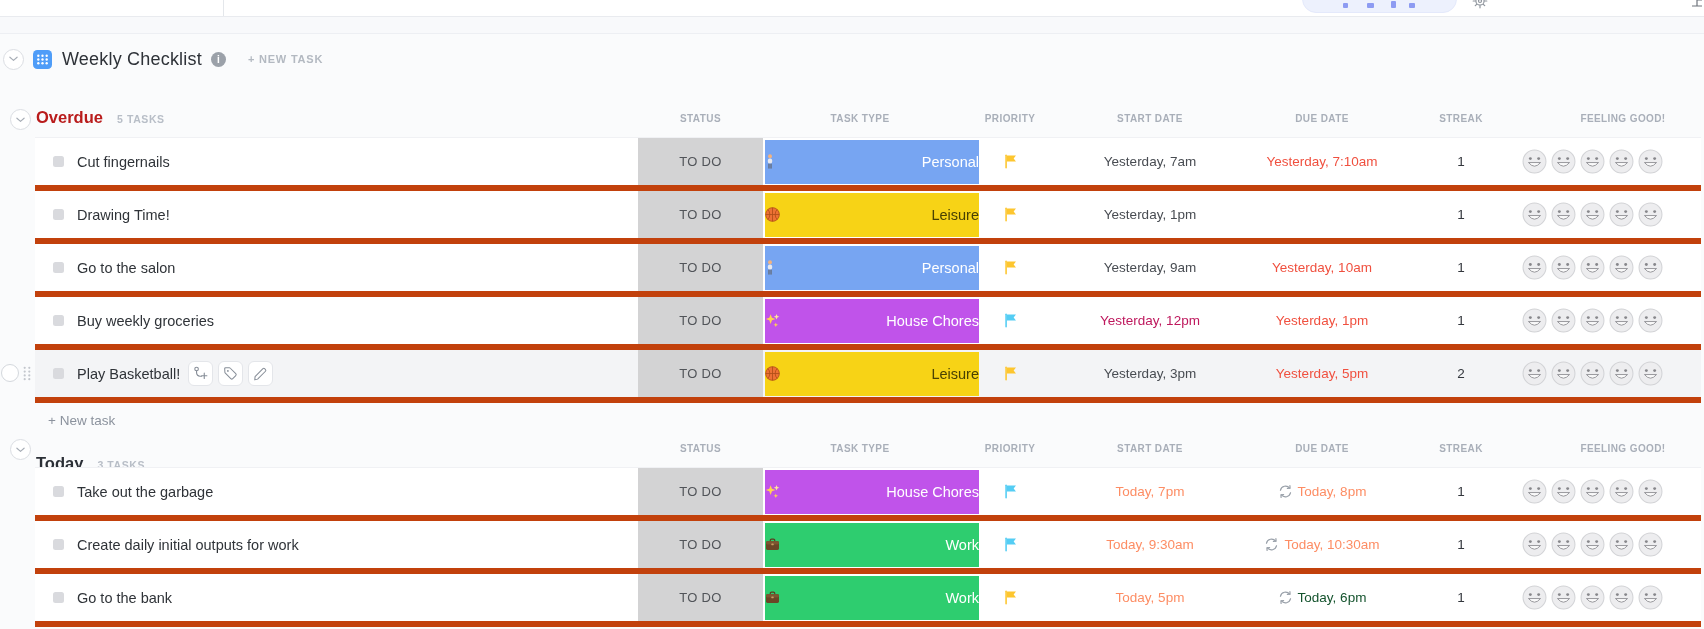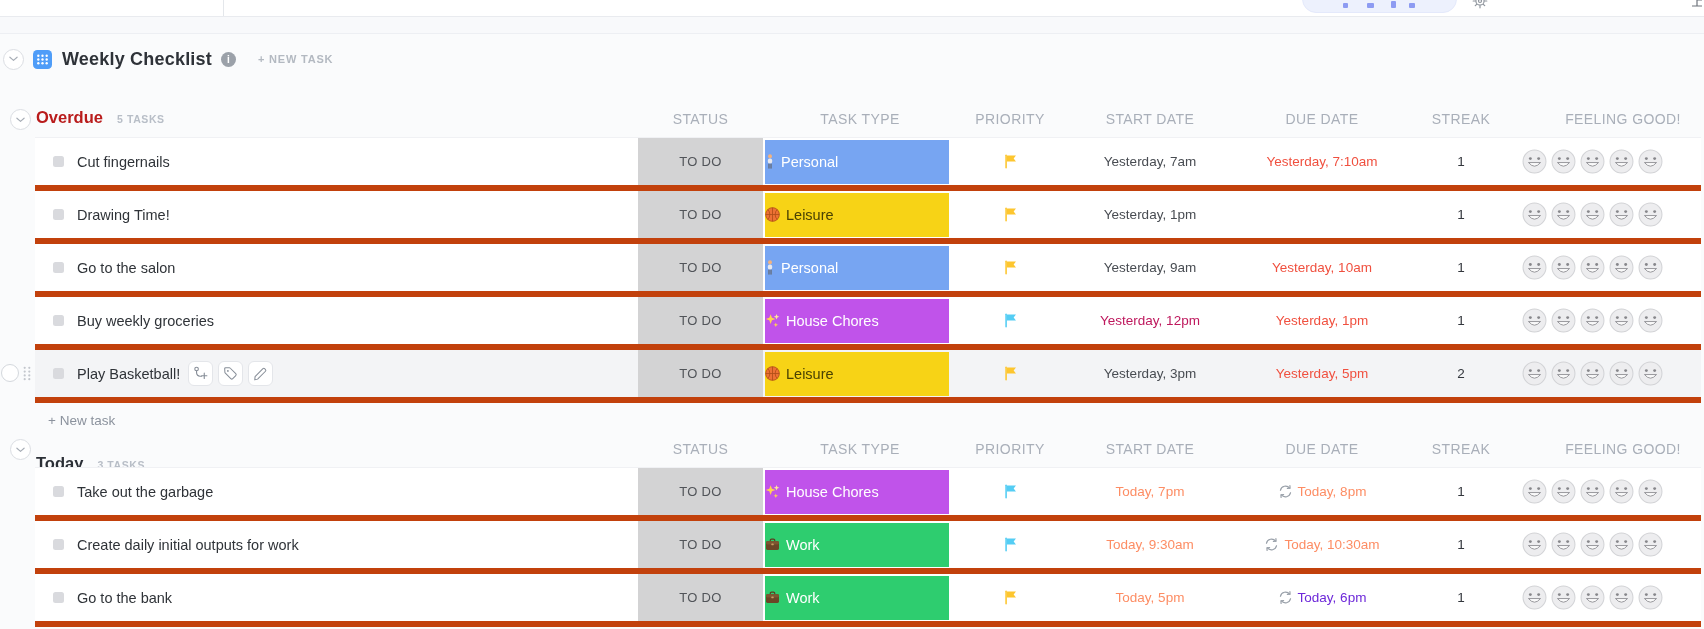--- a/index.html
+++ b/index.html
@@ -15,34 +15,34 @@
   .topbar-gear{position:absolute;left:1472px;top:-7px;width:16px;height:16px;color:#8e949c}
   .topbar-corner{position:absolute;right:1px;top:-1px;width:12px;height:8px;color:#6f747c}
   .subbar{position:absolute;left:0;top:17px;width:100%;height:16px;background:#f8f9fb;border-bottom:1px solid #edeff3;z-index:5}
 
   .content{position:absolute;left:0;top:34px;width:100%;height:595px;background:#fafbfc}
 
   
   .list-header{position:absolute;top:12px;left:3px;height:26px;display:flex;align-items:center;gap:9px}
   .chevron-circle{width:19px;height:19px;border:1px solid #dbdee3;border-radius:50%;background:#fff;
                   display:flex;align-items:center;justify-content:center;color:#a7adb6;flex:0 0 auto}
-  .list-title{font-size:18px;font-weight:700;color:#2e3238;letter-spacing:.2px;margin-left:1px}
+  .list-title{font-size:18px;font-weight:400;color:#2e3238;letter-spacing:.2px;margin-left:1px}
   .info-icon{width:15px;height:15px;border-radius:50%;background:#9ba1a9;color:#fff;font-size:10px;font-weight:700;
              display:flex;align-items:center;justify-content:center;font-style:normal}
   .new-task-header{font-size:11px;font-weight:600;color:#b3b9c1;letter-spacing:.8px;margin-left:13px}
 
   
   .group{position:absolute;left:0;width:100%}
   .group-header{position:relative;height:37px}
   .group-chevron{position:absolute;left:10px;top:9px}
   .group-title{position:absolute;left:36px;top:0;height:37px;display:flex;align-items:baseline;gap:14px;padding-top:8px;box-sizing:border-box}
   .group-name{font-size:16.5px;font-weight:700;color:#2b2f36}
   .group-count{font-size:10.5px;font-weight:700;color:#b8bec7;letter-spacing:.6px}
   .ch{position:absolute;top:0;height:37px;display:flex;align-items:center;justify-content:center;
-      font-size:14px;font-weight:400;color:#a9afb9;letter-spacing:.4px}
+      font-size:10px;font-weight:700;color:#a9afb9;letter-spacing:.4px}
   .ch-0{left:638px;width:125px}.ch-1{left:765px;width:190px}.ch-2{left:930px;width:160px}
   .ch-3{left:1070px;width:160px}.ch-4{left:1242px;width:160px}.ch-5{left:1401px;width:120px}
   .ch-6{left:1548px;width:150px}
 
   .rows{position:relative;margin-left:35px;width:1666px;background:#fff;border-top:1px solid #f0f1f4}
   .row{position:relative;height:47px;border-bottom:6px solid #c2410c;background:#fff}
   .row.hovered{background:#f3f4f6}
 
   .row-check{position:absolute;left:18px;top:18px;width:11px;height:11px;background:#d9dade;border-radius:2.5px}
   .row-name{position:absolute;left:42px;top:0;height:100%;display:flex;align-items:center;gap:8px;
@@ -51,22 +51,22 @@
   .row.hovered .hover-only{display:flex}
   .row-actions{gap:5px;align-items:center}
   .row-action{width:25px;height:25px;border:1px solid #e4e6ea;border-radius:6px;background:#fff;
               display:flex;align-items:center;justify-content:center;color:#878e98;box-sizing:border-box}
   .hover-checkbox{position:absolute;left:-34px;top:14px;width:18px;height:18px;border:1.5px solid #d4d8dd;
                   border-radius:50%;background:#fff;box-sizing:border-box}
   .hover-drag{position:absolute;left:-13px;top:16px;color:#c3c7cd}
 
   .cell-status{position:absolute;left:603px;top:0;width:125px;height:47px;background:#d3d3d4;
                display:flex;align-items:center;justify-content:center;font-size:13px;color:#515459;letter-spacing:.3px}
-  .cell-type{position:absolute;left:730px;top:1.5px;width:184px;height:44px;display:flex;align-items:center;
-             justify-content:flex-start;gap:6px;font-size:14.5px}
+  .cell-type{position:absolute;left:730px;top:1.5px;width:214px;height:44px;display:flex;align-items:center;
+             justify-content:space-between;gap:6px;font-size:14.5px}
   .cell{position:absolute;top:0;height:47px;display:flex;align-items:center;justify-content:center;font-size:13.5px}
   .cell-priority{left:895px;width:160px}
   .cell-start{left:1035px;width:160px}
   .cell-due{left:1207px;width:160px;gap:5px}
   .cell-streak{left:1366px;width:120px;color:#33373d}
   .cell-rating{position:absolute;left:1487px;top:0;height:47px;width:160px;display:flex;align-items:center;gap:4px}
 
   .new-task{display:inline-block;margin:10px 0 0 48px;font-size:13.5px;color:#8b929d}
 
   .type-ic{display:none}
@@ -829,21 +829,21 @@
       <span style="color: rgb(253, 198, 47);">
         <svg width="13" height="15" viewBox="0 0 14 16" fill="currentColor">
           <rect x="1.4" y="0.4" width="1.7" height="15.2" rx="0.85"></rect>
           <path d="M3.1 1.6h9.8l-2.5 3.2 2.5 3.2H3.1z"></path>
                 </svg>
       </span>
     </span>
 
     <span class="cell cell-start" style="color: rgb(253, 141, 100);">Today, 5pm</span>
 
-    <span class="cell cell-due" style="color: #6d28d9;">
+    <span class="cell cell-due" style="color: #14532d;">
       <span style="display: block;">
         <svg width="15" height="15" viewBox="0 0 16 16">
                   <g stroke="#99a0a9" stroke-width="1.25" fill="none" stroke-linecap="round" stroke-linejoin="round">
           <path d="M2.6 6.7A5.6 5.6 0 0 1 12.4 4.3"></path>
                     <polyline points="12.7,1.6 12.9,4.5 10,4.7"></polyline>
           <path d="M13.4 9.3A5.6 5.6 0 0 1 3.6 11.7"></path>
                     <polyline points="3.3,14.4 3.1,11.5 6,11.3"></polyline>
                   </g>
                 </svg>
       </span>

